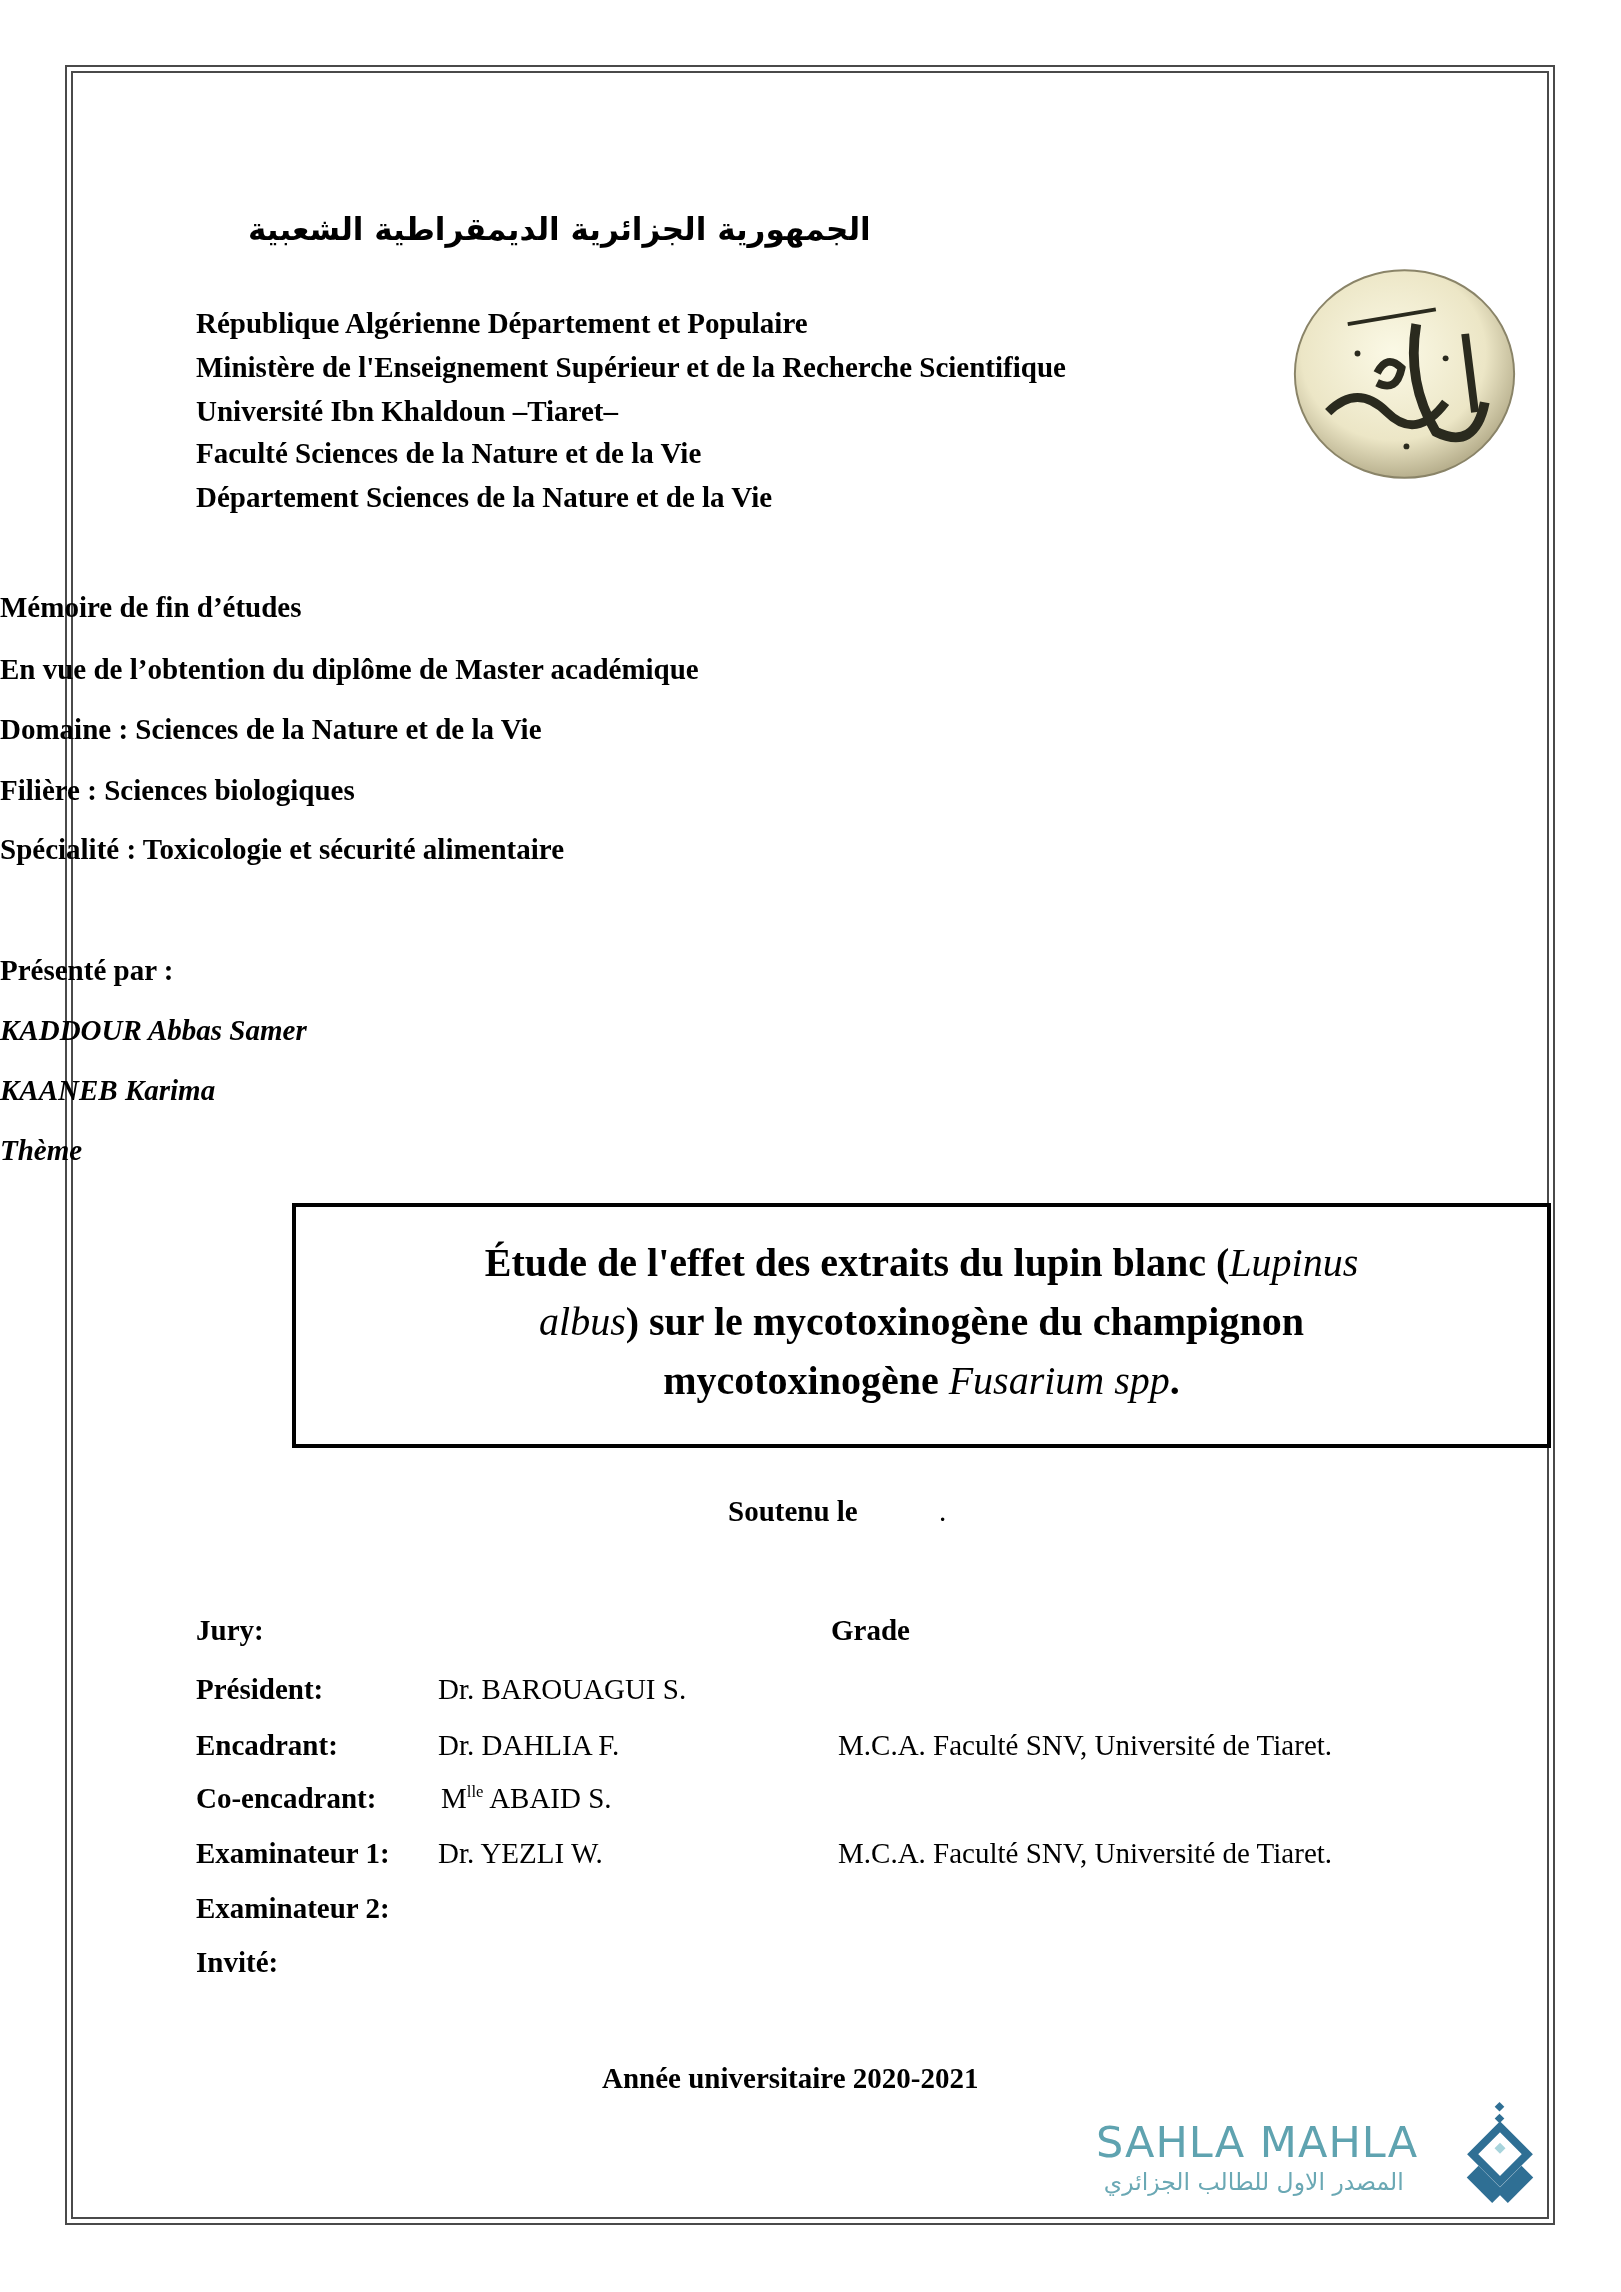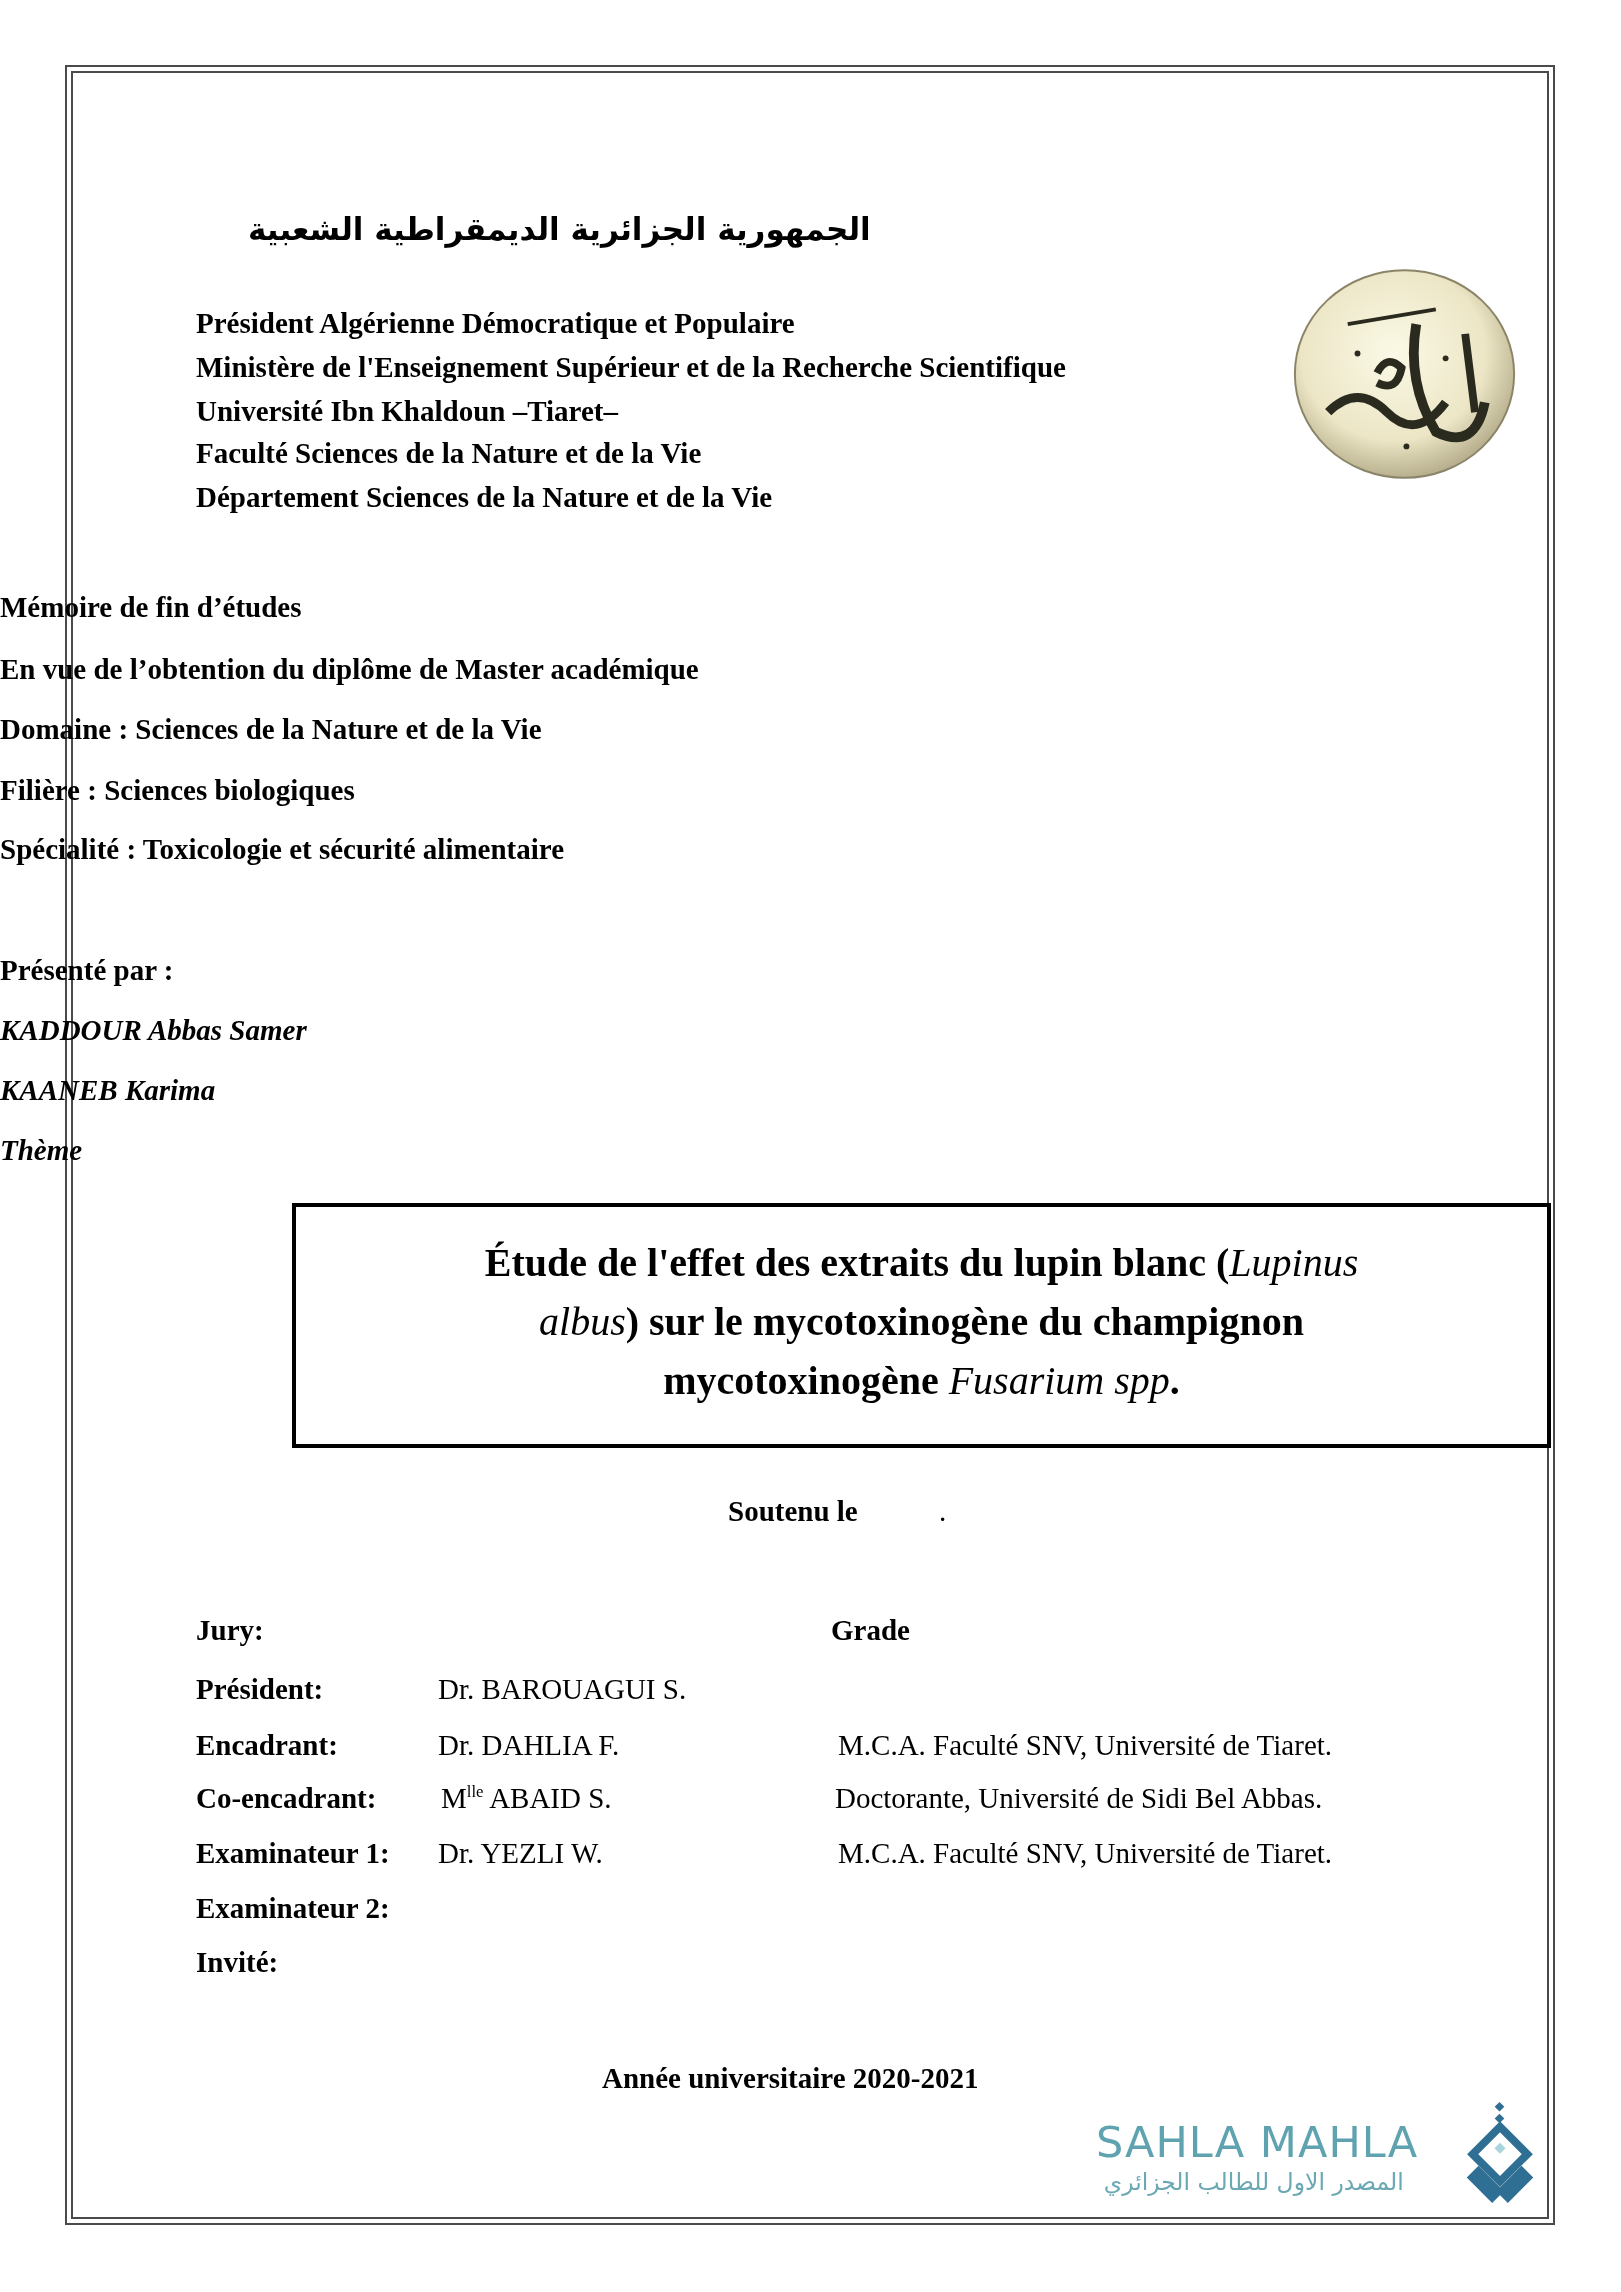--- a/index.html
+++ b/index.html
@@ -31,21 +31,21 @@
                font-size:23.5px; color:#6aa8b4; direction:rtl; }
 </style>
 </head>
 <body>
 
 <div class="frame-outer"></div>
 <div class="frame-inner"></div>
 
 <div class="abs arabic-header">الجمهورية الجزائرية الديمقراطية الشعبية</div>
 
-<div class="abs inst" style="top:306px">Président Algérienne Démocratique et Populaire</div>
+<div class="abs inst" style="top:306px">République Algérienne Département et Populaire</div>
 <div class="abs inst" style="top:350px">Ministère de l'Enseignement Supérieur et de la Recherche Scientifique</div>
 <div class="abs inst" style="top:394px">Université Ibn Khaldoun –Tiaret–</div>
 <div class="abs inst" style="top:436px">Faculté Sciences de la Nature et de la Vie</div>
 <div class="abs inst" style="top:480px">Département Sciences de la Nature et de la Vie</div>
 
 <div class="logo-univ">
   <svg width="231" height="218" viewBox="0 0 236 222">
     <defs>
       <radialGradient id="g1" cx="45%" cy="40%" r="60%">
         <stop offset="0%" stop-color="#fbf9e6"></stop>
@@ -101,21 +101,20 @@
   <span class="nm">Dr. BAROUAGUI S.</span>
 </div>
 <div class="jury-row" style="top:1729px">
   <span class="lbl">Encadrant:</span>
   <span class="nm">Dr. DAHLIA F.</span>
   <span class="gr" style="left:642px">M.C.A. Faculté SNV, Université de Tiaret.</span>
 </div>
 <div class="jury-row" style="top:1782px">
   <span class="lbl">Co-encadrant:</span>
   <span class="nm" style="left:245px"><span>M</span><sup>lle</sup><span> ABAID S.</span></span>
-  <span class="gr">Doctorante, Université de Sidi Bel Abbas.</span>
 </div>
 <div class="jury-row" style="top:1837px">
   <span class="lbl">Examinateur 1:</span>
   <span class="nm">Dr. YEZLI W.</span>
   <span class="gr" style="left:642px">M.C.A. Faculté SNV, Université de Tiaret.</span>
 </div>
 <div class="jury-row" style="top:1892px">
   <span class="lbl">Examinateur 2:</span>
 </div>
 <div class="jury-row" style="top:1946px">

